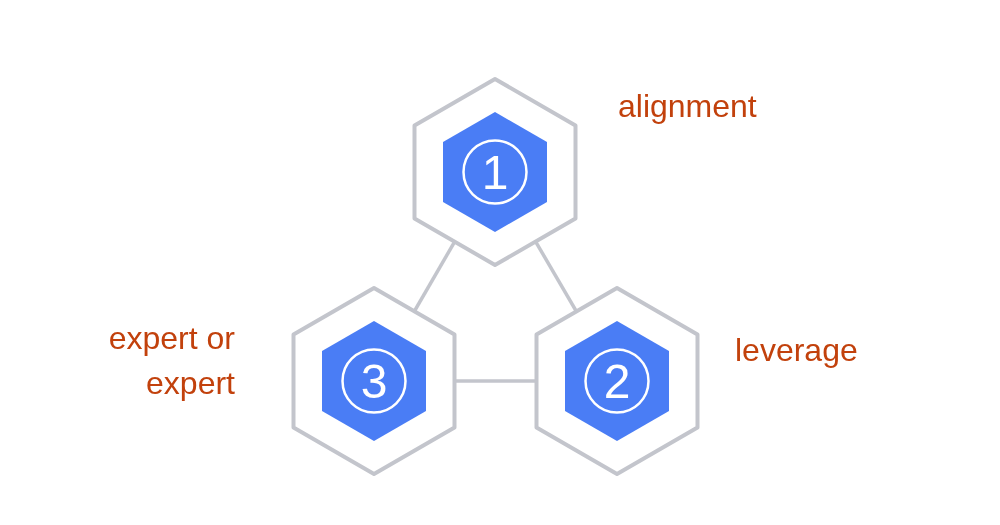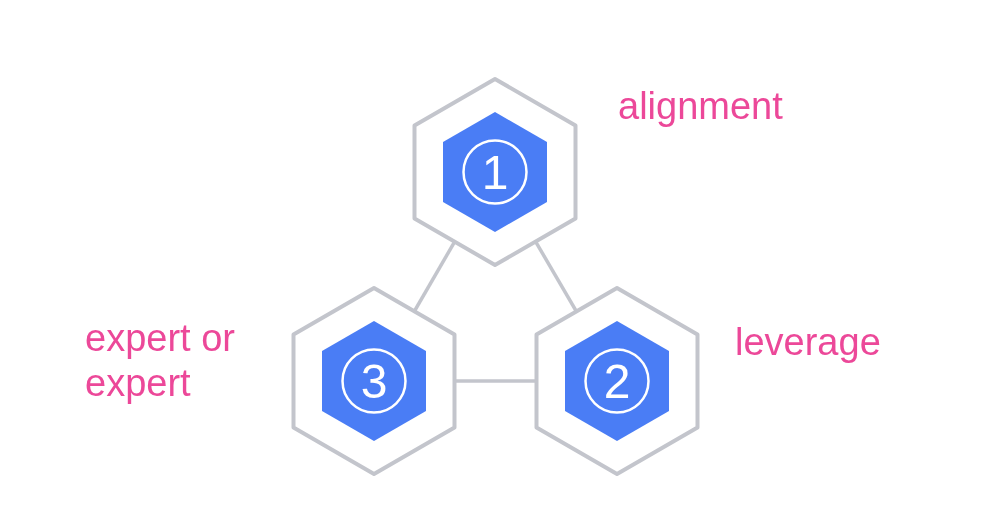--- a/index.html
+++ b/index.html
@@ -42,37 +42,38 @@
   }
   .num-text {
     fill: #ffffff;
     font-family: "Liberation Sans", sans-serif;
     font-size: 48px;
     font-weight: 400;
     text-anchor: middle;
   }
   .label {
     position: absolute;
-    color: #ec4899;
-    font-size: 38px;
+    color: #c2410c;
+    font-size: 32px;
     line-height: 45px;
     white-space: nowrap;
   }
   .label-alignment {
     left: 618px;
     top: 84px;
   }
   .label-leverage {
     left: 735px;
-    top: 320px;
+    top: 328px;
     text-align: center;
   }
   .label-expert {
     right: 765px;
     top: 316px;
+    text-align: right;
   }
 </style>
 </head>
 <body>
 
 <div class="stage">
 
   <svg class="diagram-svg" width="1000" height="525" viewBox="0 0 1000 525">
 
     <line class="connector" x1="495" y1="172" x2="374" y2="381"></line>

